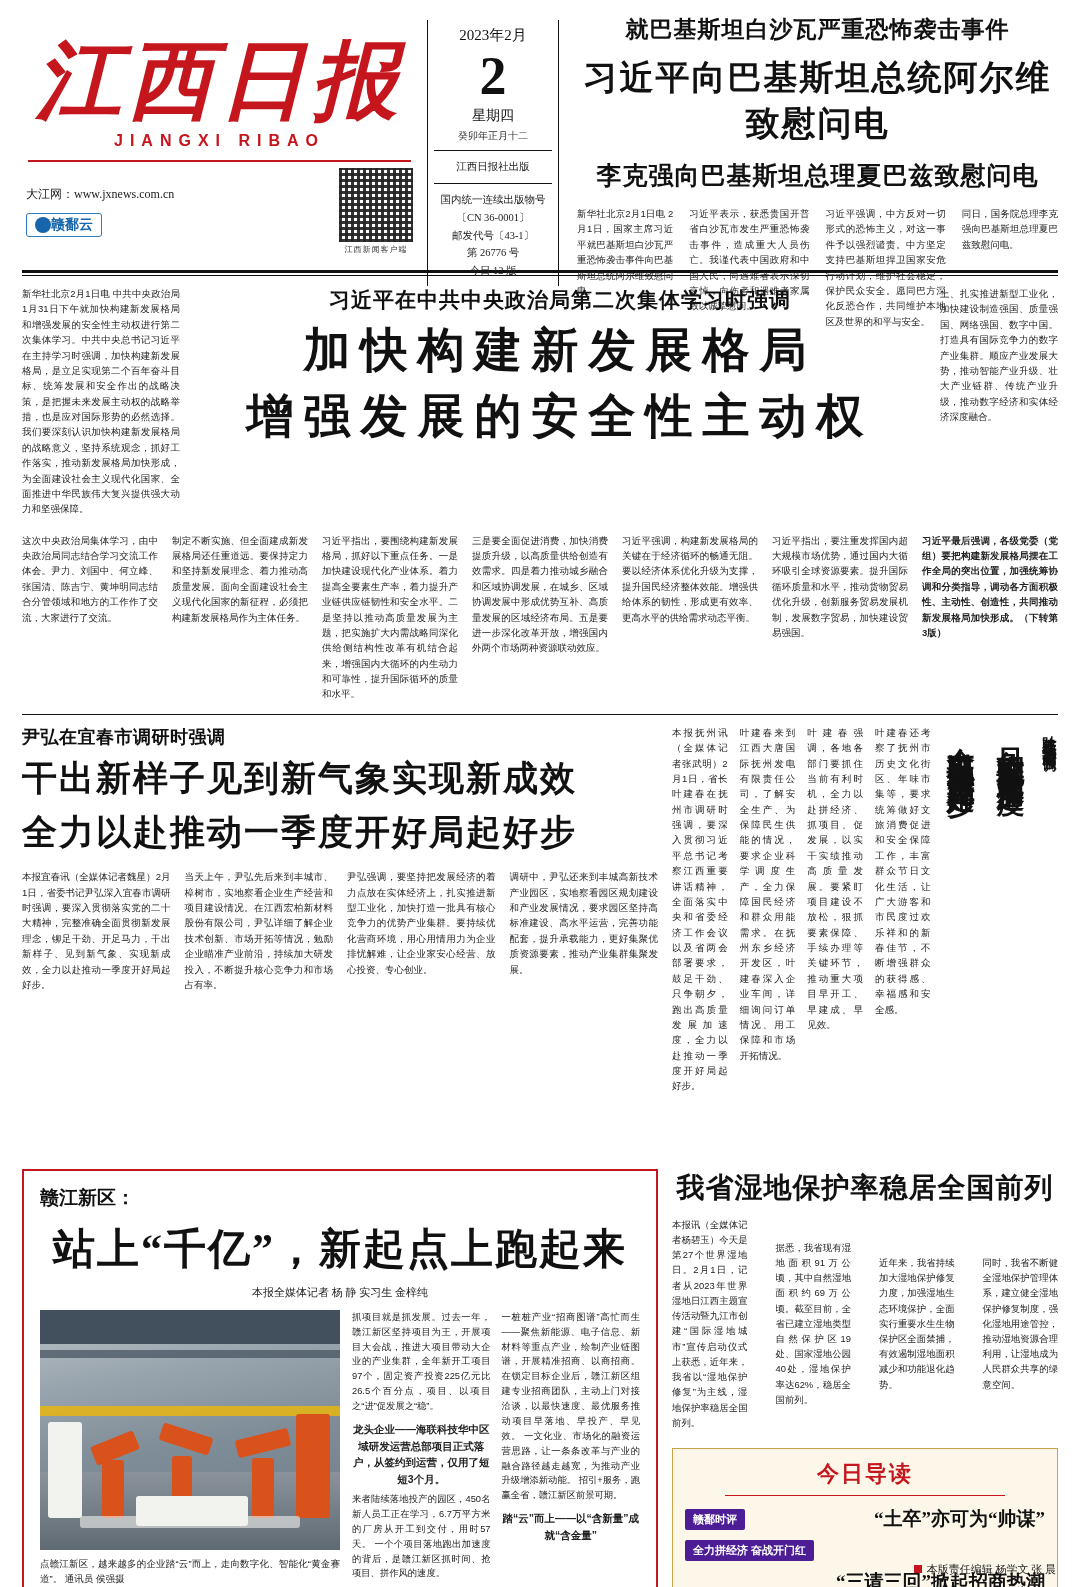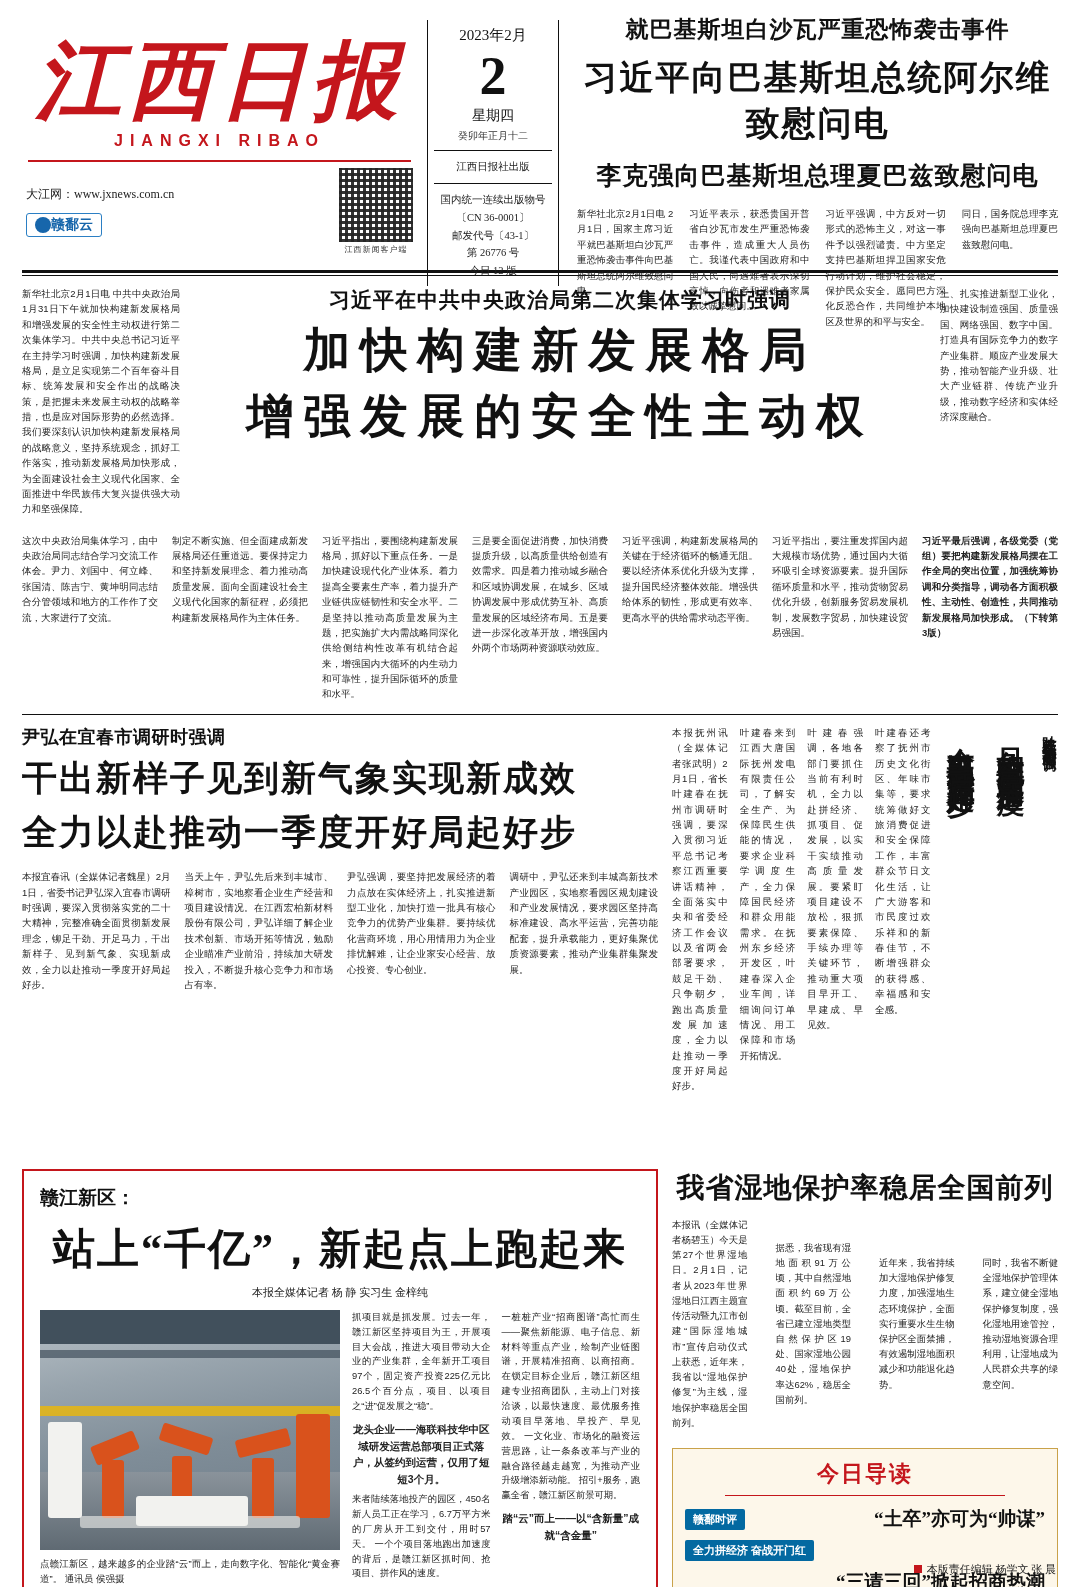--- a/index.html
+++ b/index.html
@@ -136,21 +136,21 @@
   .wetland-cols { display:flex; gap:28px;align-items:center; }
   .wetland-cols .c { flex:1; font-size:9.4px; line-height:1.62; text-align:justify;
                      font-family:"Liberation Sans", sans-serif; color:#222; }
 
   .guide {
     margin-top:18px; border:1px solid #c9a24a; background:#fdf7ea; padding:10px 12px 12px;
   }
   .guide-h { text-align:center; font-size:22px; font-weight:bold; color:#c4161c; letter-spacing:2px; }
   .guide-h-rule { border-top:1px solid #c4161c; margin:6px 40px 10px; }
   .guide-row { display:flex; align-items:center; gap:8px; margin:8px 0; }
-  .badge-red { background:#0369a1; color:#fff; font-size:11px; padding:3px 8px; border-radius:2px;
+  .badge-red { background:#4c1d95; color:#fff; font-size:11px; padding:3px 8px; border-radius:2px;
                font-weight:bold; white-space:nowrap; font-family:"Liberation Sans", sans-serif;}
   .guide-item { font-size:19px; font-weight:bold; text-align:right; flex:1; }
   .guide-note { text-align:center; font-size:11px; color:#444; margin-top:8px; }
 
   .footer { position:absolute; right:24px; bottom:10px; font-size:11px; color:#222; }
   .footer .sq { display:inline-block; width:8px; height:8px; background:#c4161c; margin-right:5px; }
 </style>
 </head>
 <body>
 

